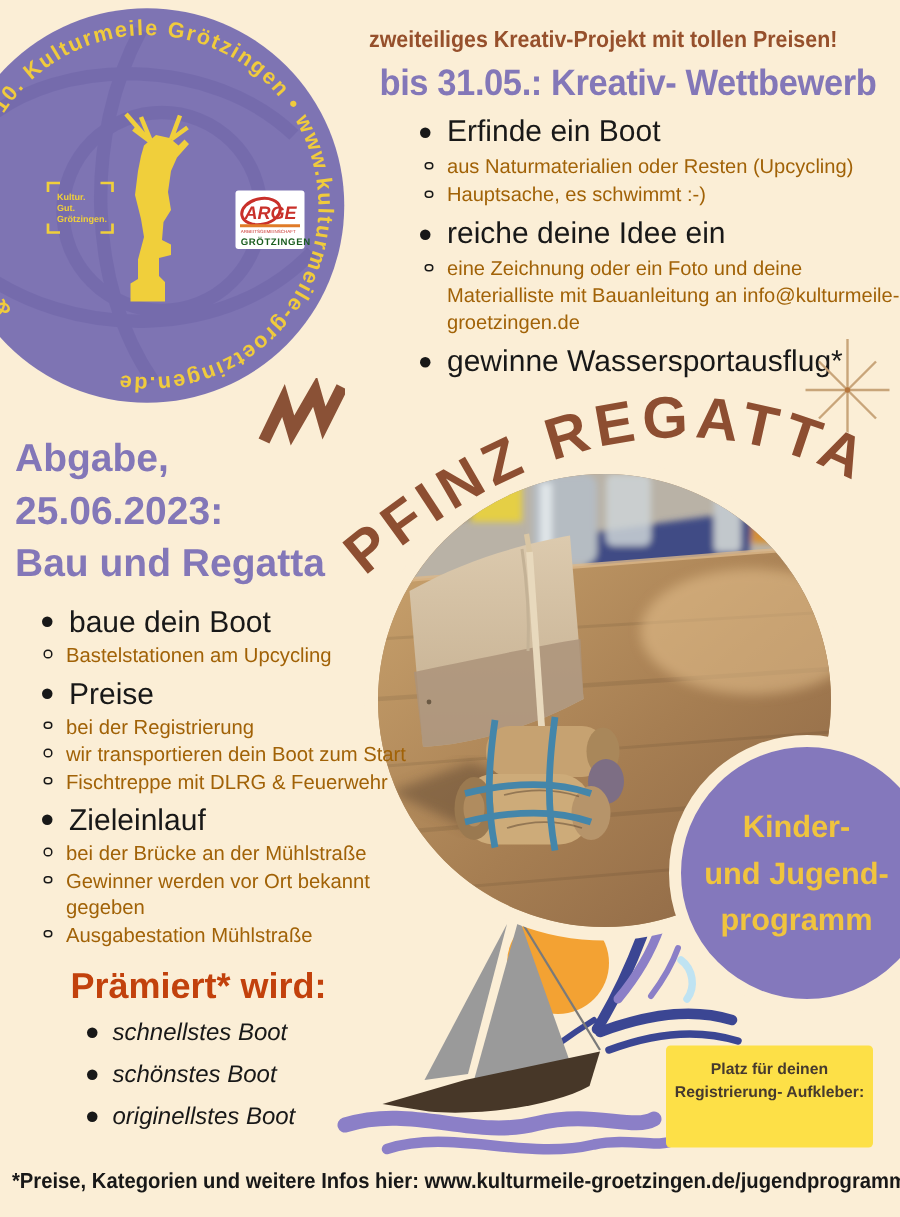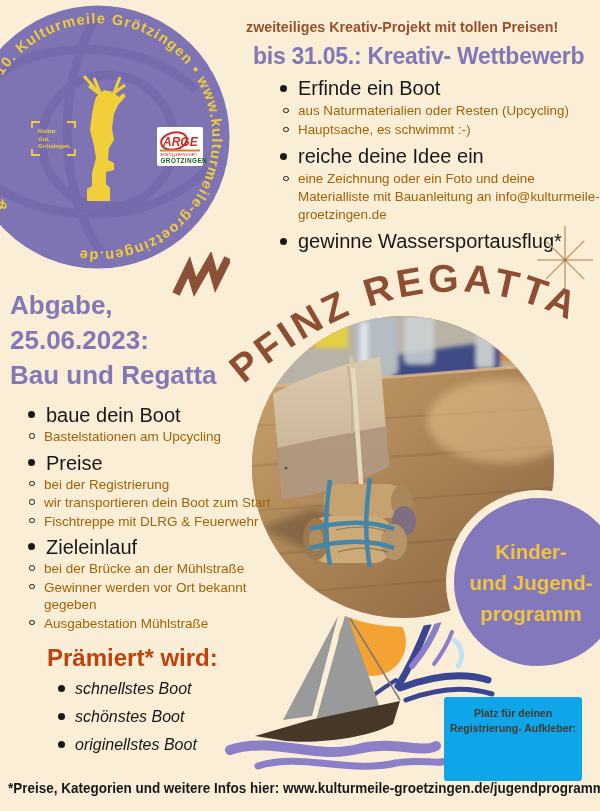--- a/index.html
+++ b/index.html
@@ -55,21 +55,21 @@
   
   .illustration{position:absolute;left:200px;top:588px;width:400px;height:200px;z-index:1;}
 
   
   .kinder{position:absolute;left:446px;top:490px;width:168px;height:168px;border-radius:50%;
           background:#8478bc;border:8px solid #fbeed6;box-sizing:content-box;z-index:4;
           display:flex;flex-direction:column;align-items:center;justify-content:center;}
   .kinder div{font-size:20.5px;line-height:31px;font-weight:bold;color:#f0c43e;text-align:center;width:160px;margin-left:-14px;}
 
   
-  .regbox{position:absolute;left:444px;top:697px;width:138px;height:84px;background:#0ea5e9;
+  .regbox{position:absolute;left:444px;top:697px;width:138px;height:68px;background:#fde047;
           border-radius:3px;z-index:5;text-align:center;padding-top:9px;box-sizing:border-box;}
   .regbox div{font-size:10.5px;line-height:15px;font-weight:bold;color:#463a2e;}
 
   
   .footer{position:absolute;left:8px;top:780px;width:592px;font-size:14.5px;font-weight:bold;
           color:#181818;white-space:nowrap;transform:scaleX(.93);transform-origin:left;z-index:3;}
 </style>
 </head>
 <body>
 

